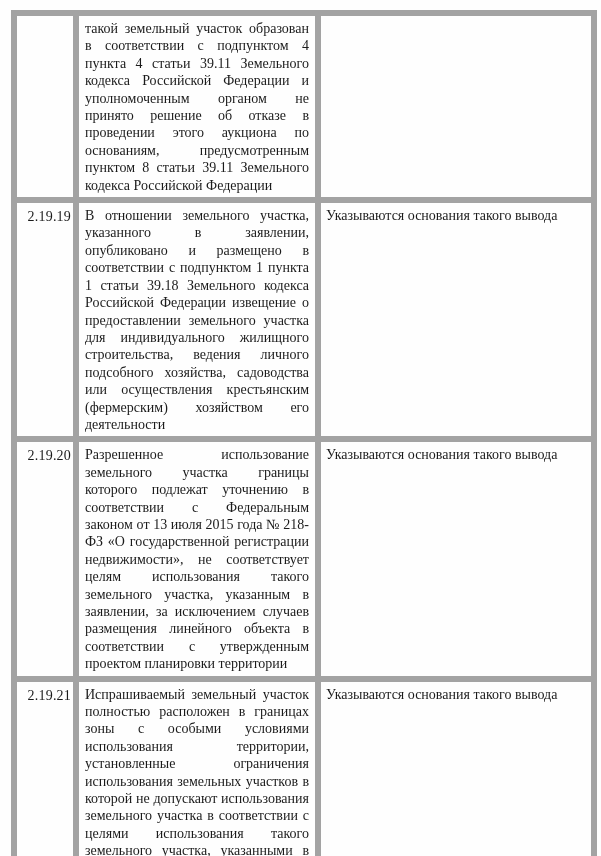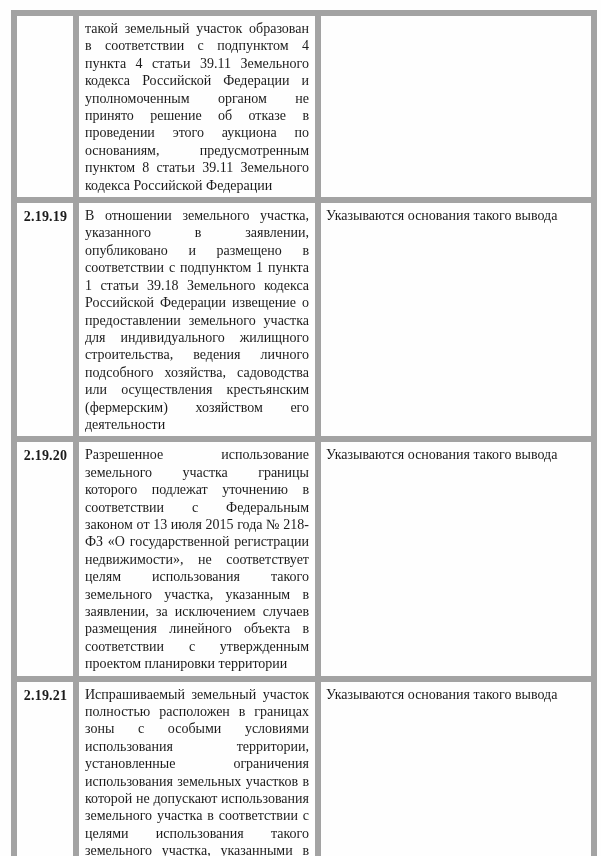--- a/index.html
+++ b/index.html
@@ -37,23 +37,22 @@
     font-size: 14px;
     line-height: 17.4px;
     overflow: hidden;
   }
   col.c-num   { width: 62px;  }
   col.c-desc  { width: 242px; }
   col.c-basis { width: 276px; }
 
   td.cell-num {
     padding: 5px 2px 3px 3px;
-    text-align: center;
+    text-align: right;
     letter-spacing: 0.2px;
-    font-weight: bold;
   }
   td.cell-desc {
     padding: 4px 6px 3px 6px;
     text-align: justify;
   }
   td.cell-basis {
     padding: 4px 6px 21px 5px;
     text-align: left;
   }
   tr.row-0 { height: 181px; }

